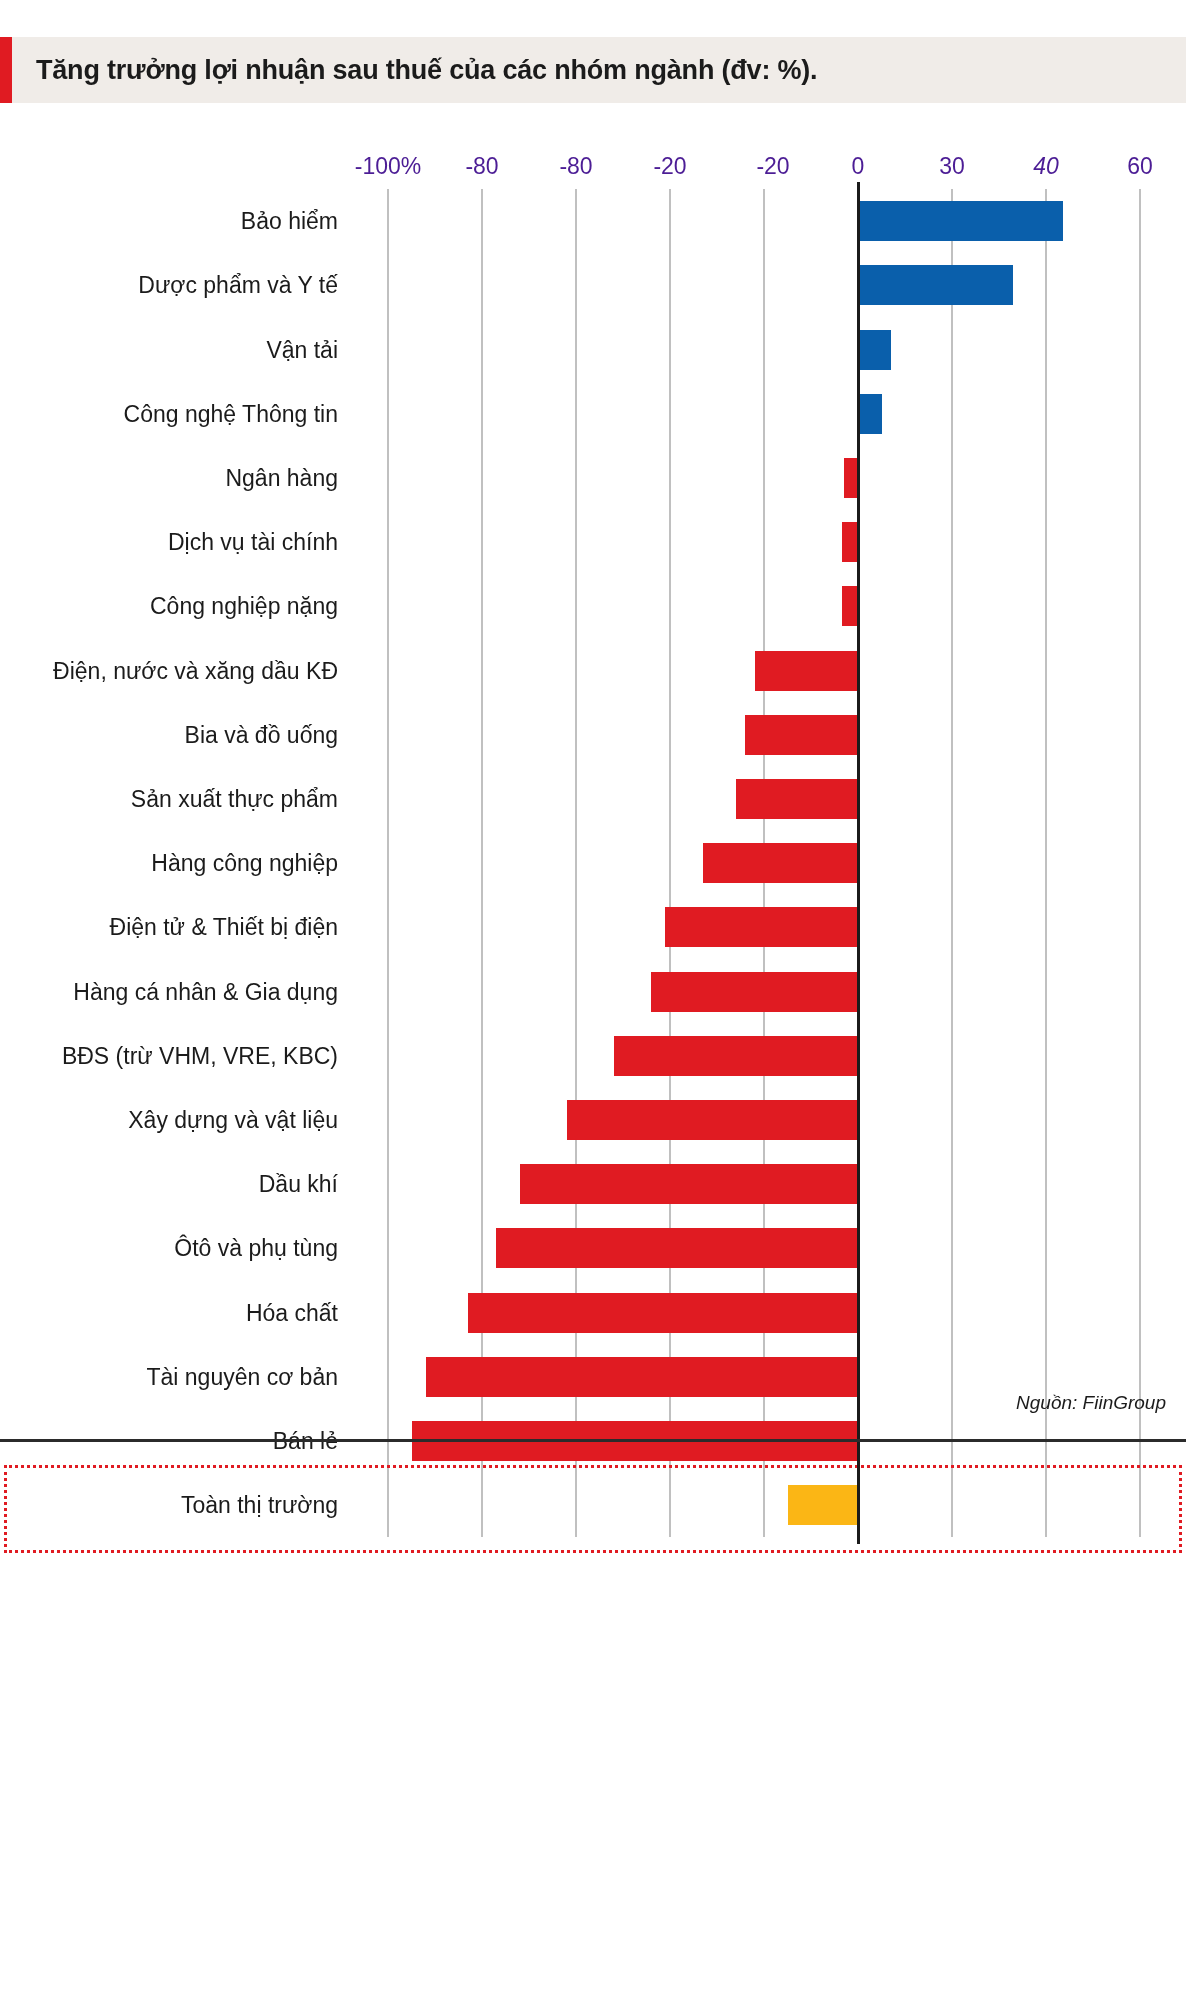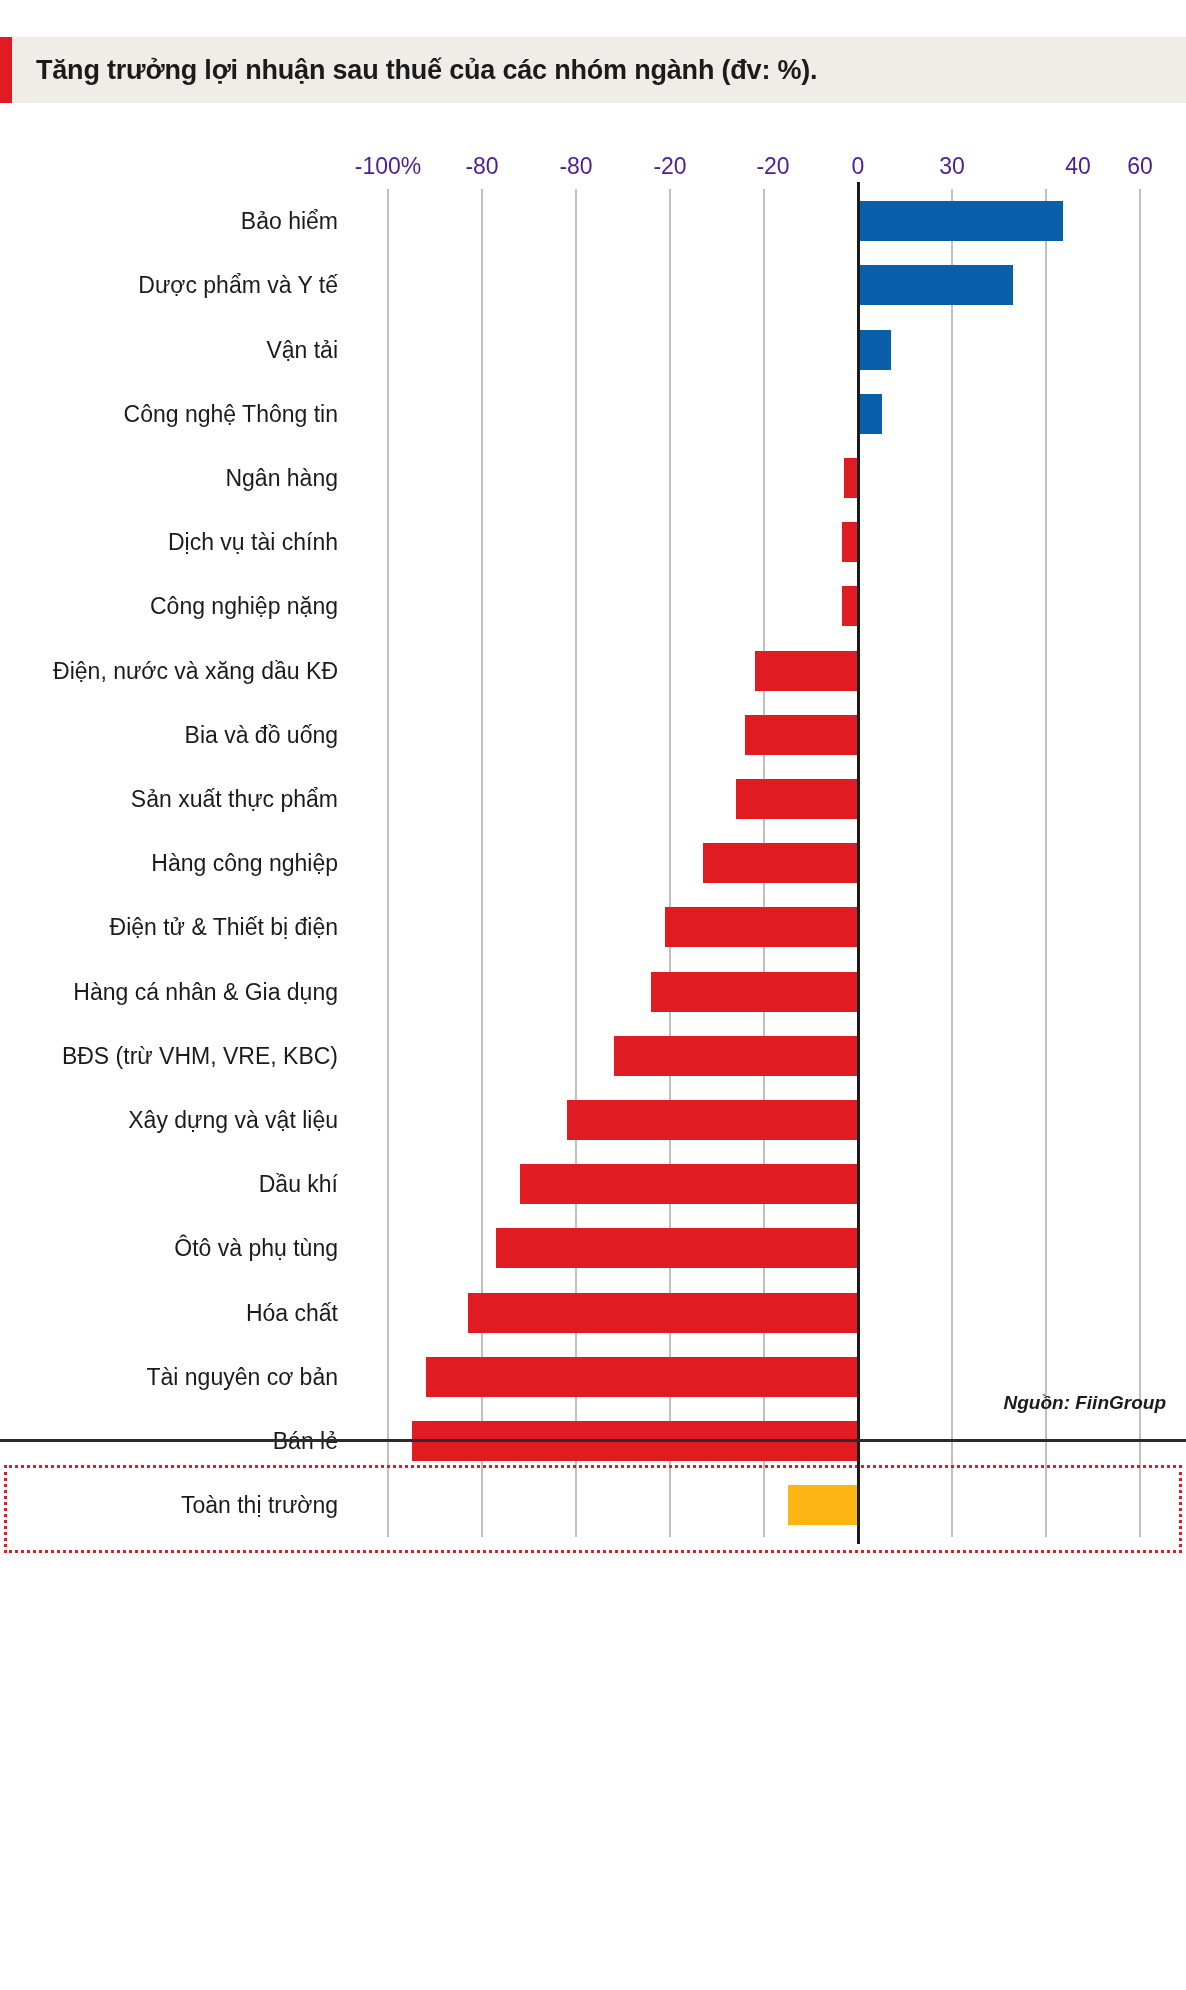--- a/index.html
+++ b/index.html
@@ -92,21 +92,21 @@
     position: absolute;
     border: 3px dotted #e01b22;
   }
 
   .source {
     position: absolute;
     right: 20px;
     bottom: 36px;
     font-size: 19px;
     font-style: italic;
-    font-weight: bold;
+    font-weight: normal;
     color: #1b1b1b;
   }
   .bottom-rule {
     position: absolute;
     left: 0; bottom: 8px;
     width: 1186px; height: 3px;
     background: #2b2b2b;
   }
 </style>
 </head>
@@ -121,21 +121,21 @@
 
   <div class="plot">
     <div id="ticks">
         <div class="tick-label" style="left: 388px;">-100%</div>
         <div class="tick-label" style="left: 482px;">-80</div>
         <div class="tick-label" style="left: 576px;">-80</div>
         <div class="tick-label" style="left: 670px;">-20</div>
         <div class="tick-label" style="left: 764px; margin-left: 9px;">-20</div>
         <div class="tick-label" style="left: 858px;">0</div>
         <div class="tick-label" style="left: 952px;">30</div>
-        <div class="tick-label" style="left: 1078px;">40</div>
+        <div class="tick-label" style="left: 1046px; font-style: italic;">40</div>
         <div class="tick-label" style="left: 1140px;">60</div>
       </div>
     <div id="grid">
         <div class="gridline" style="left: 387px; height: 1348.2px;"></div>
         <div class="gridline" style="left: 481px; height: 1348.2px;"></div>
         <div class="gridline" style="left: 575px; height: 1348.2px;"></div>
         <div class="gridline" style="left: 669px; height: 1348.2px;"></div>
         <div class="gridline" style="left: 763px; height: 1348.2px;"></div>
         <div class="gridline" style="left: 951px; height: 1348.2px;"></div>
         <div class="gridline" style="left: 1045px; height: 1348.2px;"></div>

